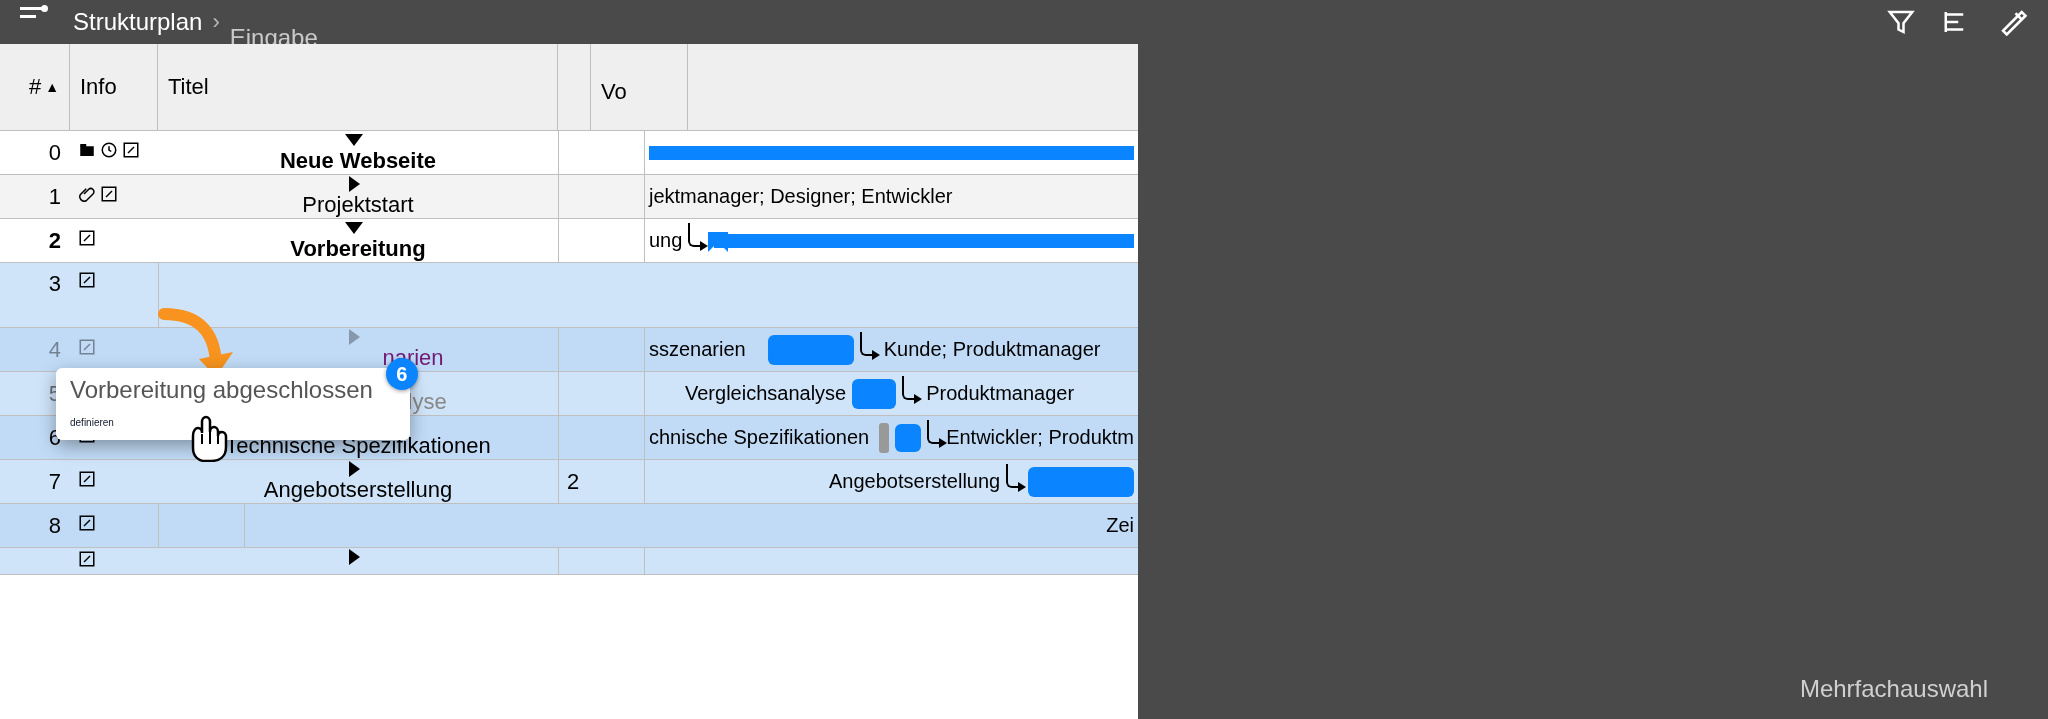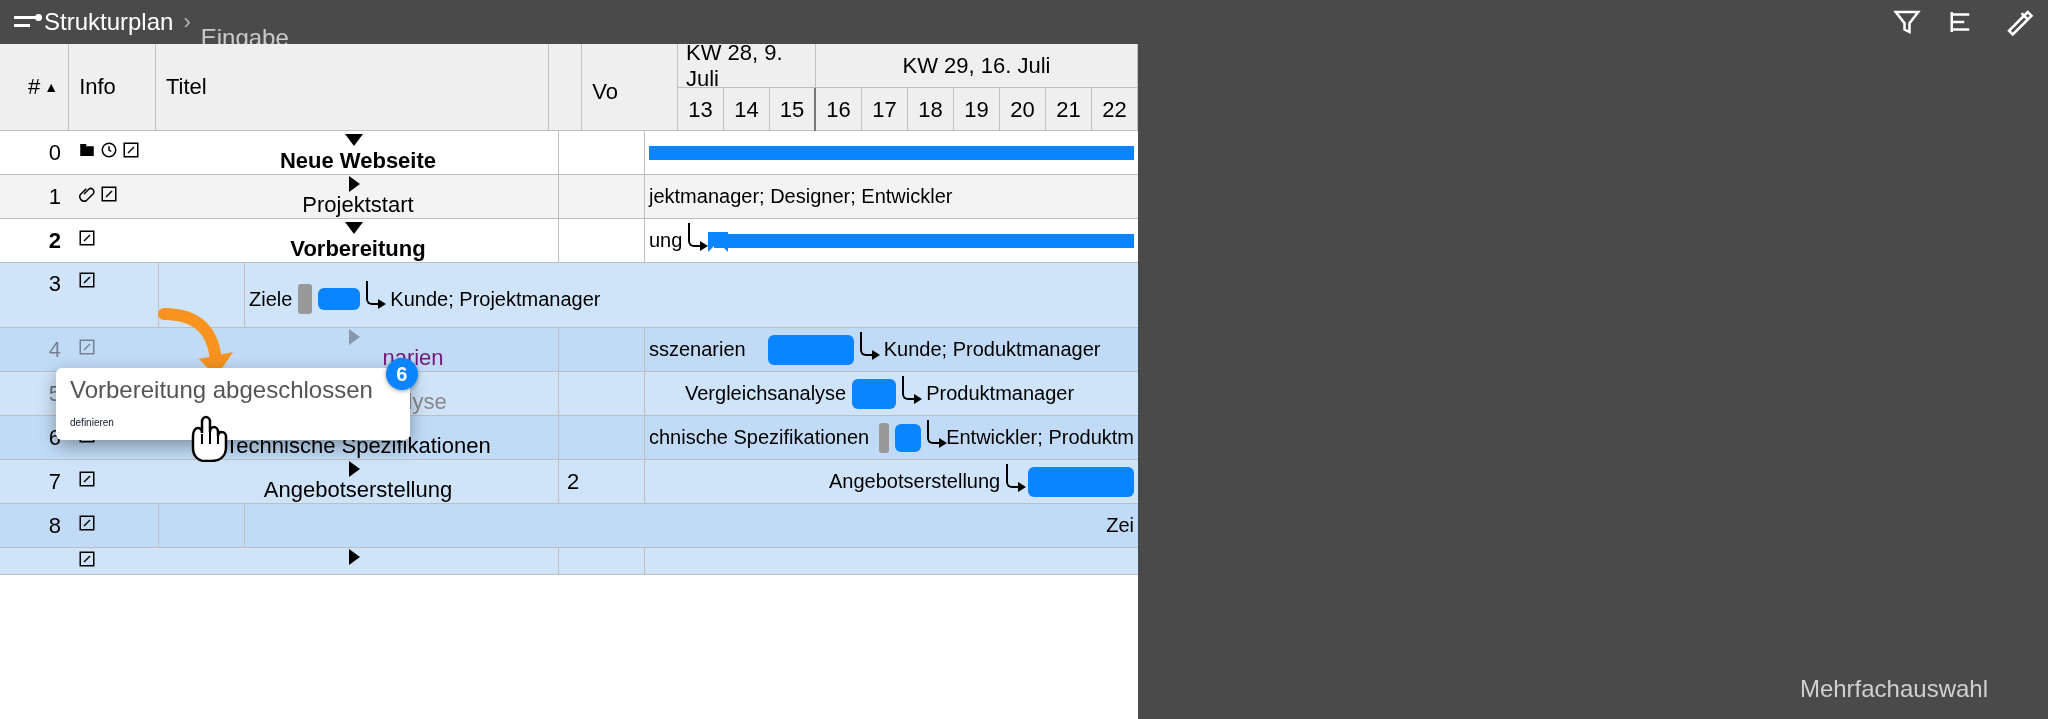--- a/index.html
+++ b/index.html
@@ -9,21 +9,21 @@
     --row-sel:#cfe4f9;
     --row-sel-alt:#c1dbf6;
     --line:#bfbfbf;
     --blue:#0a84ff;
     --text:#000;
     --orange:#f7931e;
   }
   html,body{margin:0;padding:0;font-family:"Helvetica Neue",Helvetica,Arial,sans-serif;font-size:20px;color:var(--text);}
   body{width:2048px;height:719px;background:var(--dark);overflow:hidden;position:relative;}
   
-  .toolbar{height:44px;background:var(--dark);color:#fff;display:flex;align-items:center;padding:0 14px;gap:4px;}
+  .toolbar{height:44px;background:var(--dark);color:#fff;display:flex;padding:0 20px;gap:27px;}
   .toolbar .crumbs{display:flex;align-items:center;gap:10px;font-size:24px;}
   .toolbar .crumb{color:#fff;}
   .toolbar .crumb.sec{opacity:0.7;margin-top:31px;}
   .toolbar .chev{opacity:0.6;font-size:22px;}
   .toolbar .right-tools{margin-left:auto;display:flex;gap:26px;align-items:center;}
   .icon{display:inline-flex;align-items:center;justify-content:center;}
   .tool-icon svg{width:30px;height:30px;stroke:#fff;fill:none;stroke-width:2;}
   .app-icon{width:26px;height:26px;position:relative;}
   .app-icon:before,.app-icon:after{content:"";position:absolute;background:#fff;}
   .app-icon:before{width:100%;height:3px;top:7px;left:0;}
@@ -128,38 +128,20 @@
   <div class="col-headers">
     <div class="hcell num">
       <span>#</span>
       <span class="sortarrow">▲</span>
     </div>
     <div class="hcell info">Info</div>
     <div class="hcell title">Titel</div>
     <div class="hcell vo">
         <span class="vol">Vo</span>
       </div>
-    <div class="timeline-head">
-      <div class="th-weeks">
-        <div class="wkcell" style="width:138px;justify-content:flex-start;">KW 28, 9. Juli</div>
-        <div class="wkcell" style="flex:1;justify-content:center;">KW 29, 16. Juli</div>
-      </div>
-      <div class="th-days">
-        <div class="daycell">13</div>
-        <div class="daycell">14</div>
-        <div class="daycell" style="border-right:2px solid #777">15</div>
-        <div class="daycell">16</div>
-        <div class="daycell">17</div>
-        <div class="daycell">18</div>
-        <div class="daycell">19</div>
-        <div class="daycell">20</div>
-        <div class="daycell">21</div>
-        <div class="daycell">22</div>
-      </div>
-    </div>
   </div>
 
   <div class="body">
 
     <div class="row">
       <div class="cell num">0</div>
       <div class="cell info">
         <span class="mini-icon"><svg viewBox="0 0 24 24">
               <rect x="3" y="7" width="18" height="13" fill="#000"></rect>
               <rect x="3" y="4" width="8" height="4" fill="#000"></rect>
@@ -246,31 +228,20 @@
 
     <div class="row sel wrap">
       <div class="cell num">3</div>
       <div class="cell info">
         <span class="mini-icon"><svg viewBox="0 0 24 24">
               <rect x="3" y="3" width="18" height="18" fill="none" stroke="#000" stroke-width="2"></rect>
               <path d="M8 16l8-8" stroke="#000" stroke-width="2"></path>
             </svg></span>
       </div>
       <div class="cell vo"></div>
-      <div class="timeline">
-        <div class="content" style="padding-top:8px;">
-          <span>Ziele</span>
-          <span class="prefix-box"></span>
-          <div class="bar round" style="width:42px;"></div>
-          <span class="link-down">
-              <span class="arrow"></span>
-            </span>
-          <span>Kunde; Projektmanager</span>
-        </div>
-      </div>
     </div>
 
     <div class="row sel alt">
       <div class="cell num" style="opacity:.4">4</div>
       <div class="cell info" style="opacity:.4">
         <span class="mini-icon"><svg viewBox="0 0 24 24">
               <rect x="3" y="3" width="18" height="18" fill="none" stroke="#000" stroke-width="2"></rect>
               <path d="M8 16l8-8" stroke="#000" stroke-width="2"></path>
             </svg></span>
       </div>

